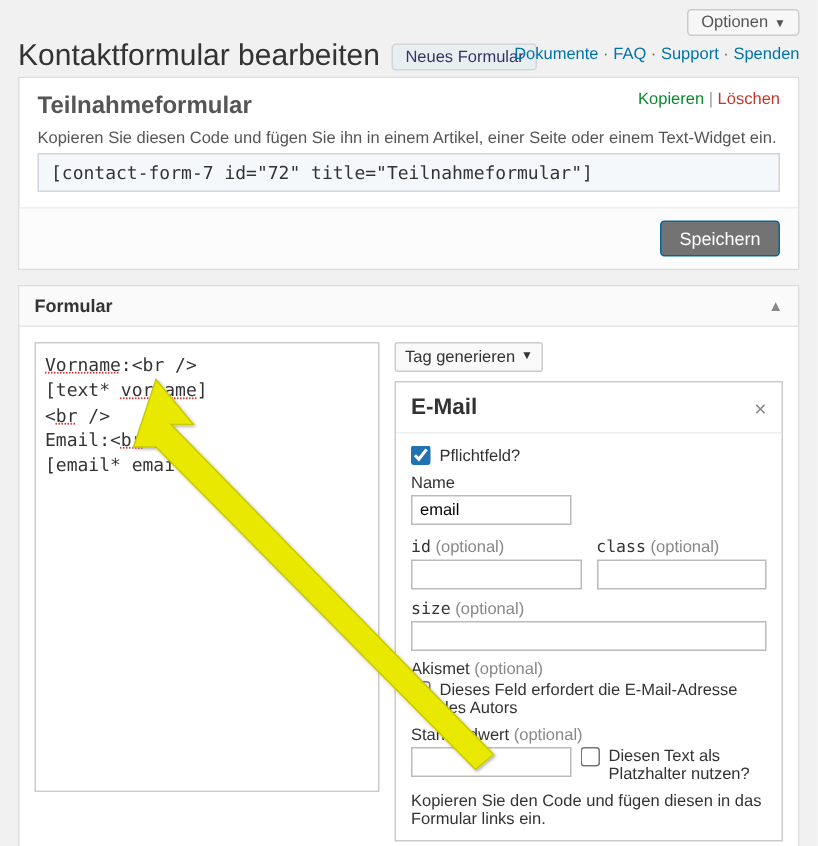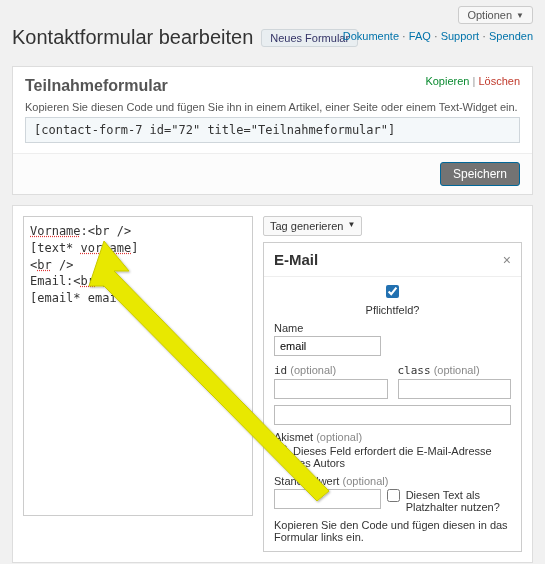--- a/index.html
+++ b/index.html
@@ -4,21 +4,21 @@
 <style>
   * { box-sizing: border-box; margin: 0; padding: 0; }
   body { font-family: "Helvetica Neue", Arial, sans-serif; font-size: 12px; color: #333; background: #f1f1f1; width: 545px; }
   .wrap { padding: 8px 12px; position: relative; }
   .top-right { position: absolute; top: 6px; right: 12px; text-align: right; }
   .options-btn { background: #f7f7f7; border: 1px solid #ccc; border-radius: 3px; padding: 2px 8px; font-size: 11px; color: #555; display: inline-flex; align-items: center; gap: 4px; cursor: pointer; }
   .options-btn .tri { font-size: 8px; }
   .help-links { font-size: 11px; margin-top: 6px; }
   .help-links a { color: #0073aa; text-decoration: none; }
   .help-sep { color: #666; }
-  h1 { font-size: 20px; font-weight: 400; color: #333; margin-top: 18px; margin-bottom: 17px; display: flex; align-items: center; gap: 8px; }
+  h1 { font-size: 20px; font-weight: 400; color: #333; margin-top: 18px; margin-bottom: 2px; display: flex; align-items: center; gap: 8px; }
   .tag-btn { background: #e9eef1; border: 1px solid #d0d6da; border-radius: 3px; padding: 2px 8px; font-size: 11px; color: #336; cursor: pointer; }
   .panel { background: #fff; border: 1px solid #ddd; margin-bottom: 10px; }
   .panel-top { padding: 10px 12px; position: relative; }
   .panel-top h2 { font-size: 16px; font-weight: 700; color: #555; }
   .panel-actions { position: absolute; top: 8px; right: 12px; font-size: 11px; }
   .panel-actions a { text-decoration: none; }
   .copy-link { color: #0a8a30; }
   .del-link { color: #c0392b; text-align: right; }
   .desc { font-size: 11px; color: #555; margin: 6px 0 4px; }
   .shortcode-box { background: #f4f8fa; border: 1px solid #cfd6db; padding: 5px 8px; font-family: Consolas, monospace; font-size: 12px; color: #333; width: 100%; }
@@ -31,21 +31,21 @@
   .col-left { width: 230px; }
   .form-editor { width: 100%; height: 300px; border: 1px solid #ccc; padding: 6px; font-family: Consolas, monospace; font-size: 12px; resize: none; line-height: 1.4; }
   .spell-red { text-decoration: underline dotted #d33; text-decoration-skip-ink: none; }
   .col-right { flex: 1; }
   .gen-bar { border: 1px solid #ccc; background: #f9f9f9; padding: 3px 6px; font-size: 11px; display: inline-flex; align-items: flex-start; gap: 4px; cursor: pointer; border-radius:2px;}
   .gen-panel { border: 1px solid #ccc; margin-top: 6px; background: #fff; }
   .gen-head { padding: 8px 10px; display: flex; justify-content: space-between; align-items: center; border-bottom: 1px solid #eee; }
   .gen-head h3 { font-size: 15px; font-weight: bold; }
   .close-x { color: #888; cursor: pointer; font-size: 14px; }
   .gen-body { padding: 8px 10px; font-size: 11px; }
-  .row { display: flex; align-items: center; gap: 6px; margin-bottom: 6px; flex-direction: column; }
+  .row { display: flex; align-items: center; gap: 6px; margin-bottom: 6px; }
   .row input[type=checkbox]{ accent-color:#2271b1;}
   .mono { font-family: Consolas, monospace; }
   .opt { color: #888; }
   .text-in { width: 100%; border: 1px solid #bbb; padding: 3px 5px; font-size: 11px; background:#fff;}
   .grid2 { display: flex; gap: 10px; margin-bottom: 6px; }
   .grid2 > div { flex: 1; }
   .lbl { display: block; margin-bottom: 2px; }
   .ak-row { display:flex; align-items:flex-start; gap:6px; margin-bottom:6px;}
   
   .arrow { position: absolute; pointer-events: none; z-index: 50; }
@@ -85,20 +85,24 @@
       </div>
       <div class="desc">Kopieren Sie diesen Code und fügen Sie ihn in einem Artikel, einer Seite oder einem Text-Widget ein.</div>
       <input class="shortcode-box" type="text" readonly="" value="[contact-form-7 id=&quot;72&quot; title=&quot;Teilnahmeformular&quot;]" style="">
     </div>
     <div class="panel-foot">
       <button class="btn-primary">Speichern</button>
     </div>
   </div>
 
   <div class="section">
+    <div class="section-head">
+      <span>Formular</span>
+      <span class="tri-toggle">▲</span>
+    </div>
     <div class="section-body">
       <div class="col-left">
         <div class="form-editor" contenteditable="true" id="form-editor" style=""><span class="spell-red">Vorname</span>:&lt;br /&gt;<br>[text* <span class="spell-red">vorname</span>]<br>&lt;<span class="spell-red">br</span> /&gt;<br>Email:&lt;<span class="spell-red">br</span> /&gt;<br>[email* email]</div>
       </div>
       <div class="col-right">
         <div class="gen-bar">
           <span>Tag generieren</span>
           <span class="tri" style="font-size:8px">▼</span>
         </div>
         <div class="gen-panel">
@@ -119,20 +123,21 @@
                 <label class="lbl"><span class="mono">id</span> <span class="opt">(optional)</span></label>
                 <input class="text-in" type="text" style="">
               </div>
               <div>
                 <label class="lbl"><span class="mono">class</span> <span class="opt">(optional)</span></label>
                 <input class="text-in" type="text" style="">
               </div>
             </div>
             <div class="grid2">
               <div>
+                <label class="lbl"><span class="mono">size</span> <span class="opt">(optional)</span></label>
                 <input class="text-in" type="text" style="">
               </div>
             </div>
             <label class="lbl"><span>Akismet</span> <span class="opt">(optional)</span></label>
             <div class="ak-row">
               <input type="checkbox" style="">
               <span>Dieses Feld erfordert die E-Mail-Adresse des Autors</span>
             </div>
             <label class="lbl"><span>Standardwert</span> <span class="opt">(optional)</span></label>
             <div class="ak-row">

